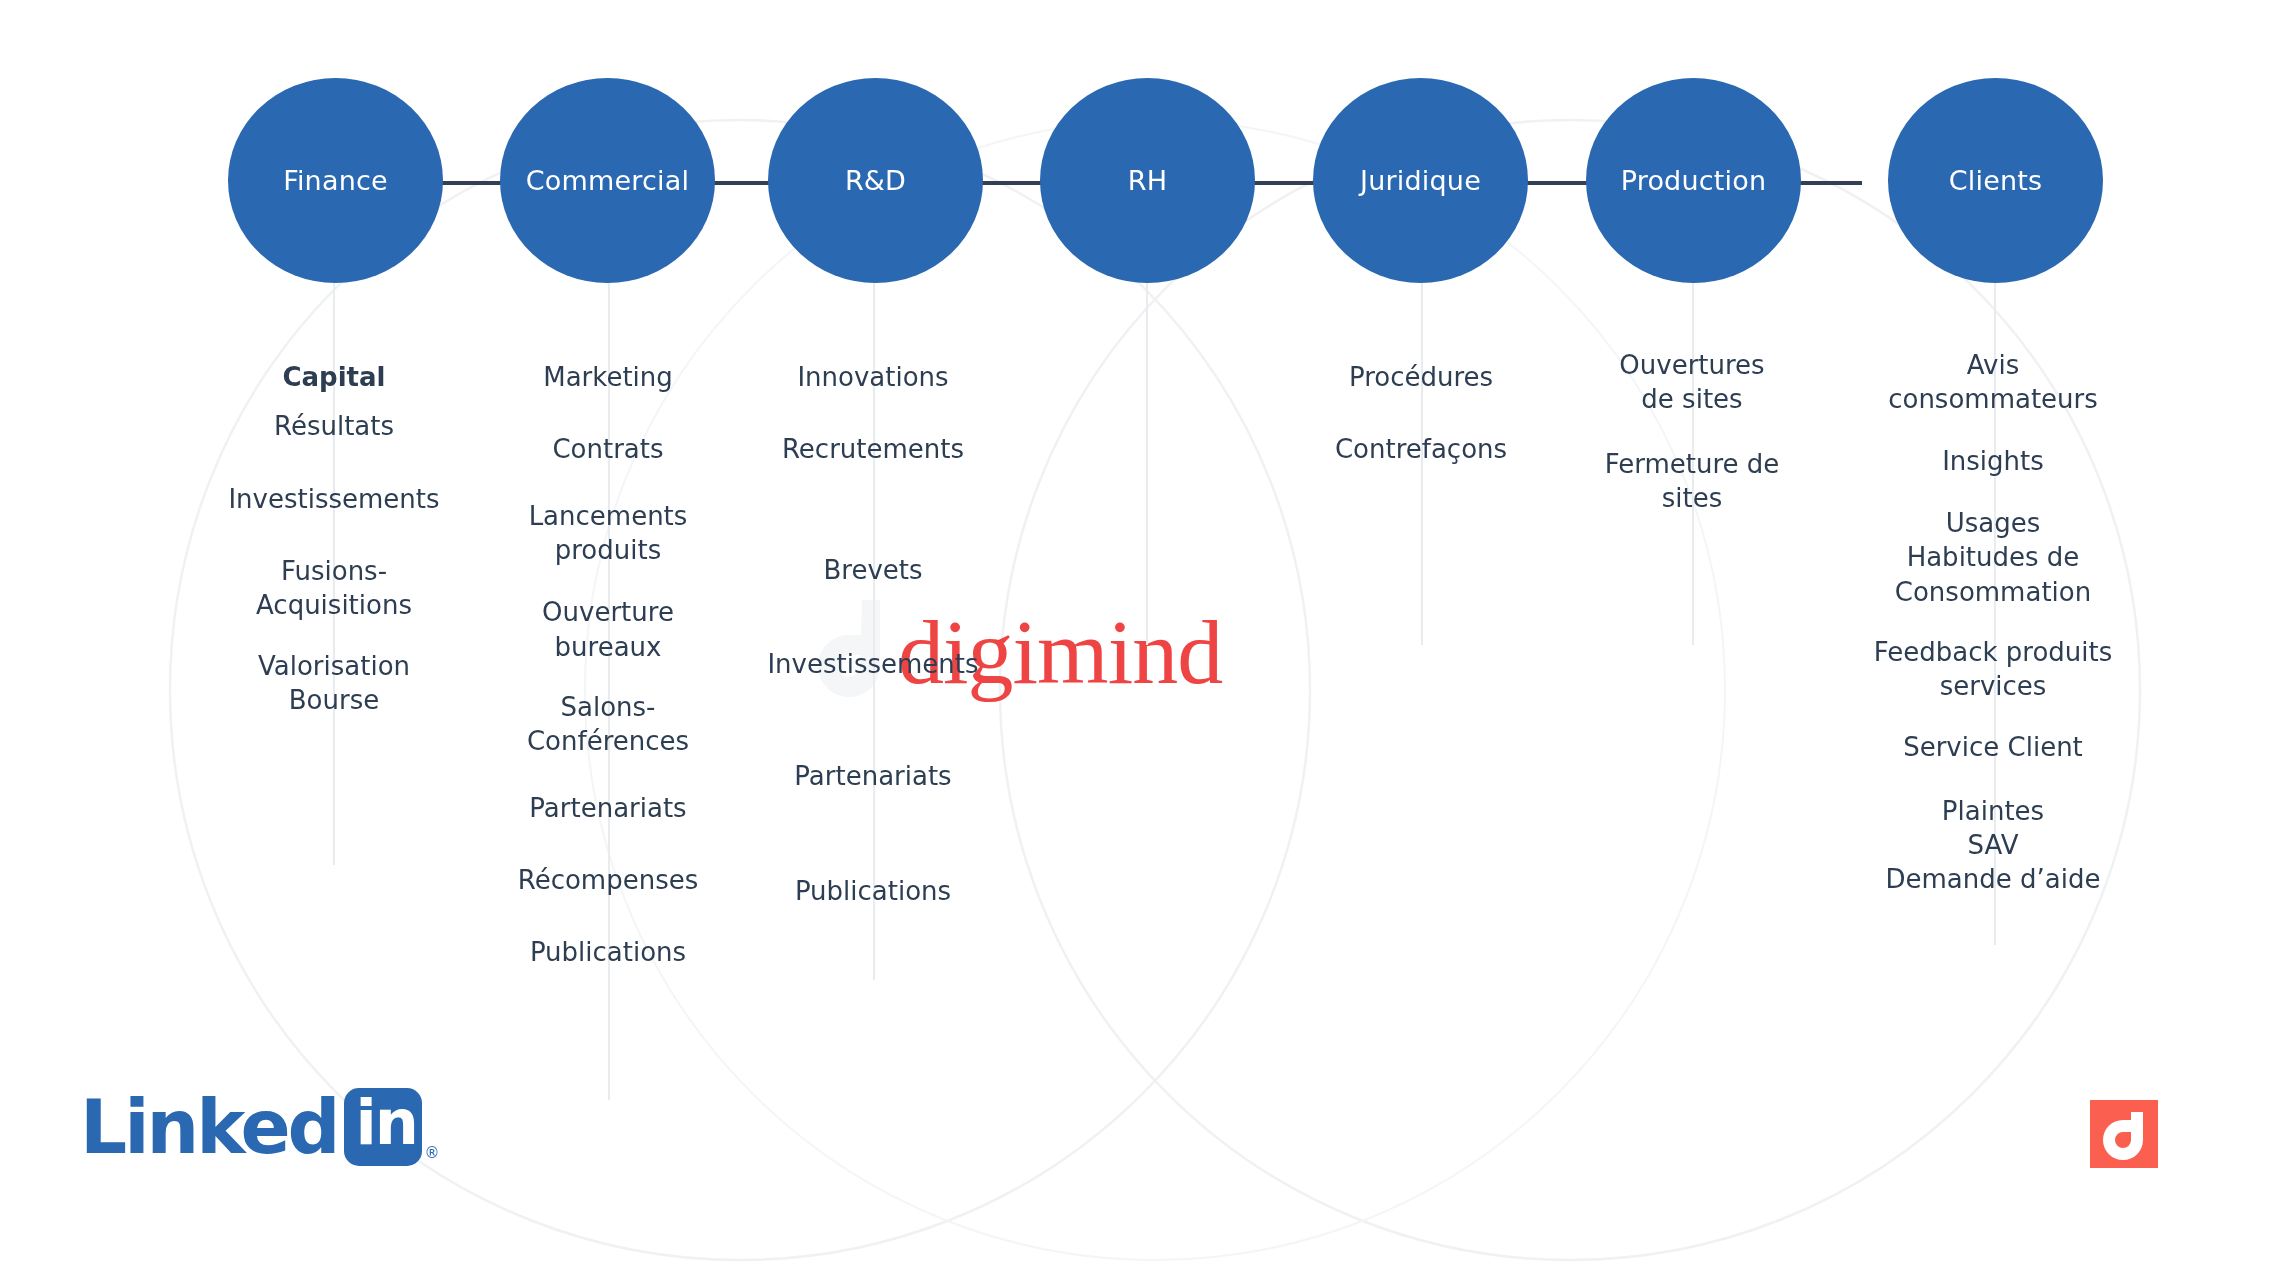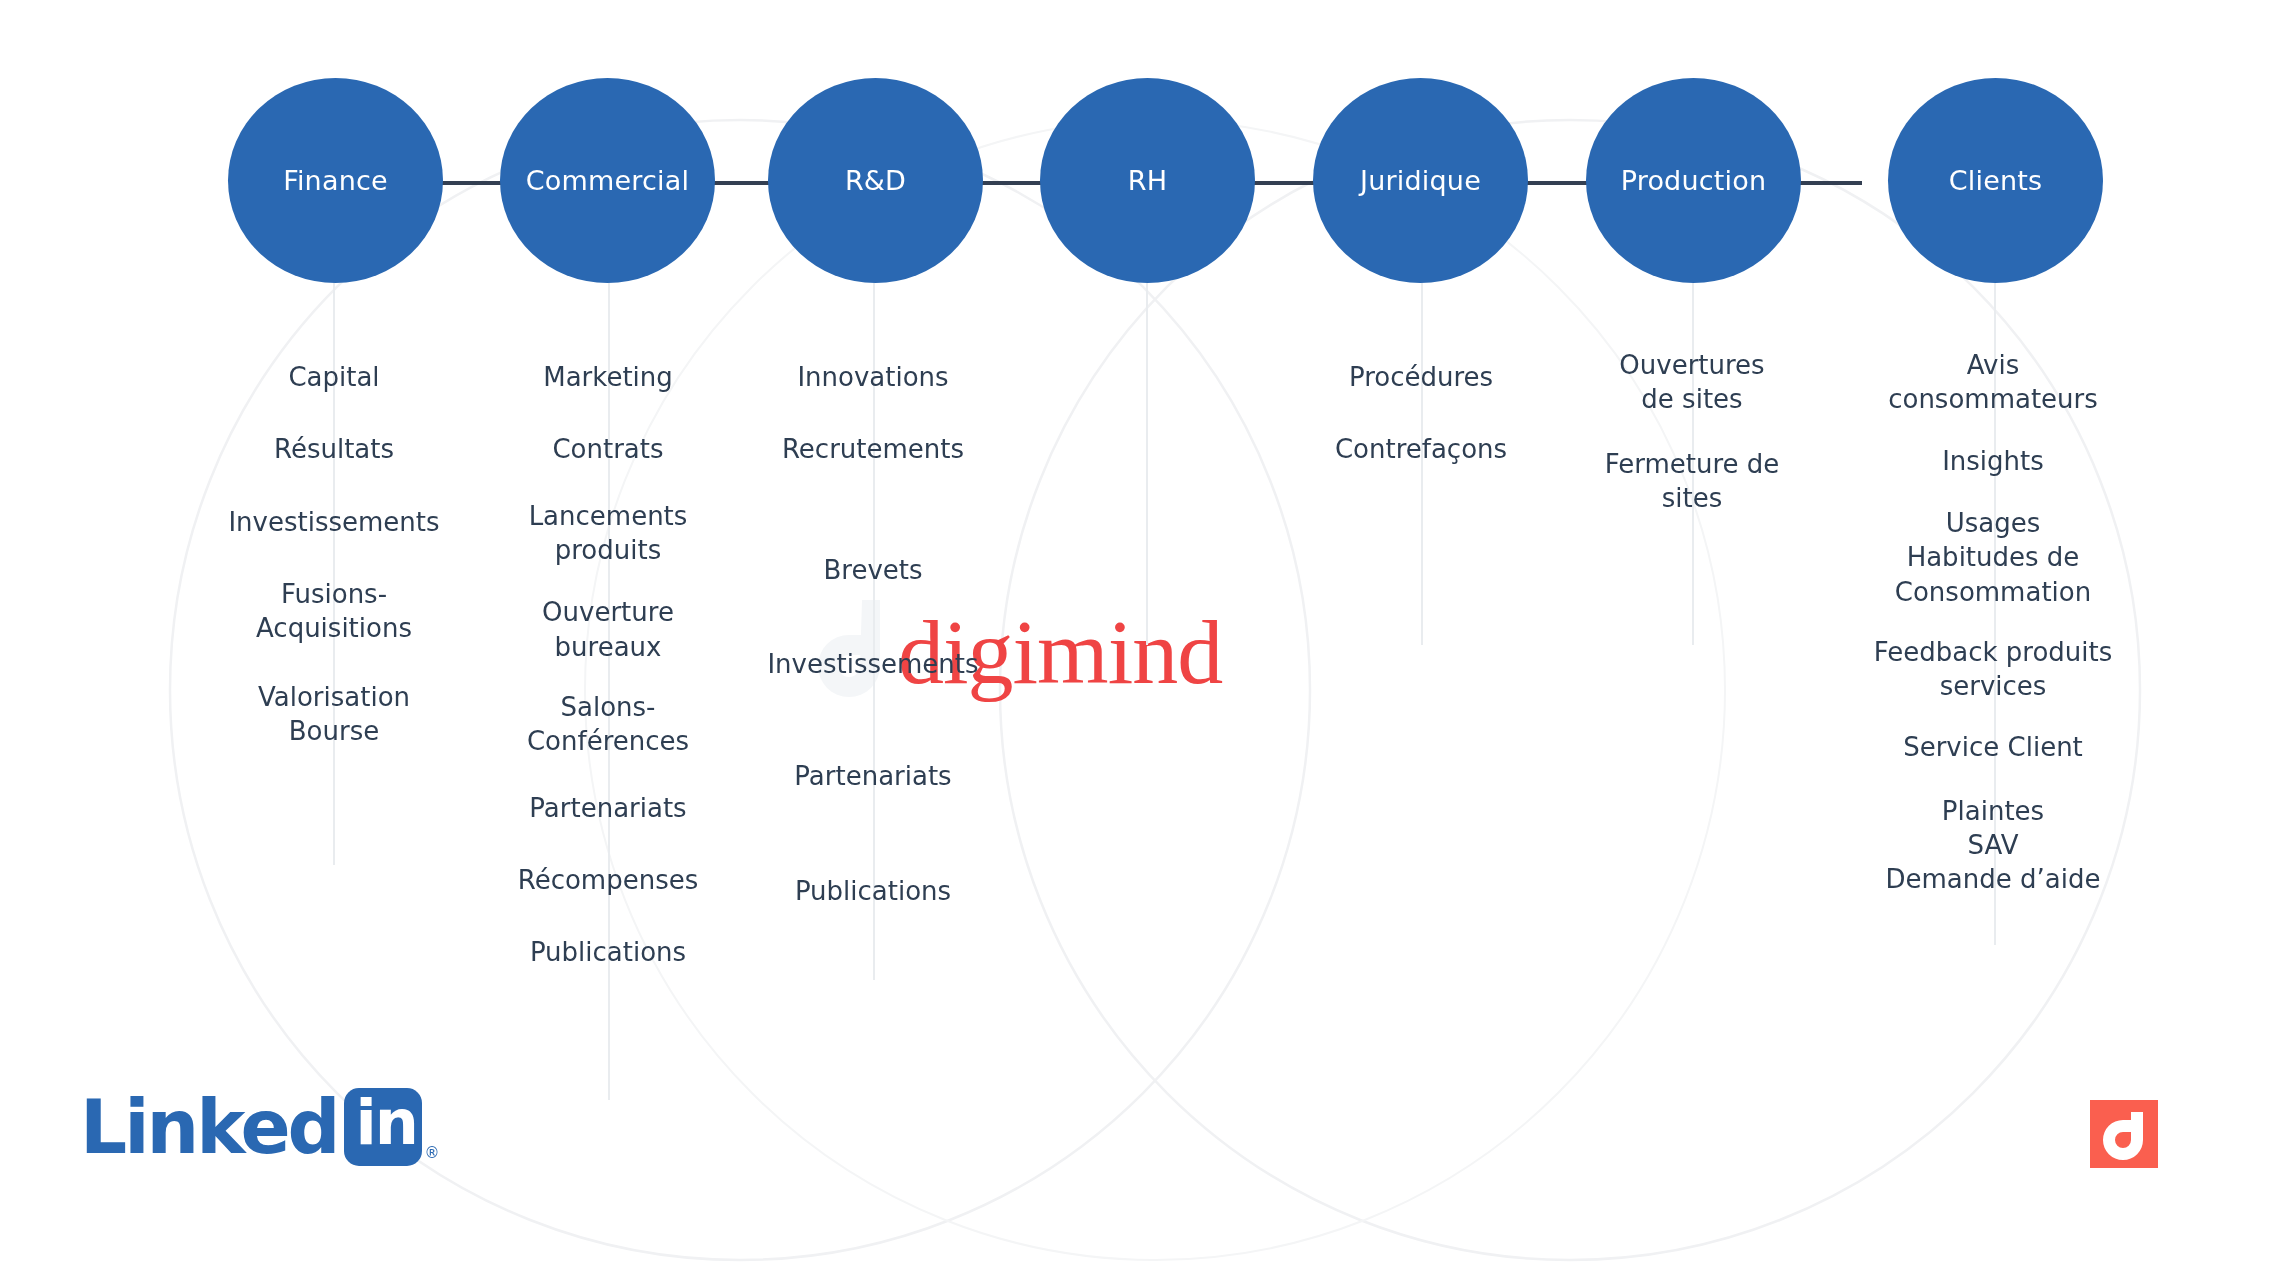--- a/index.html
+++ b/index.html
@@ -179,24 +179,24 @@
     <span class="node-label">Juridique</span>
   </div>
   <div class="node" style="left:1586px; top:78px; width:215px; height:205px;">
     <span class="node-label">Production</span>
   </div>
   <div class="node" style="left:1888px; top:78px; width:215px; height:205px;">
     <span class="node-label">Clients</span>
   </div>
 
   <div class="column" style="left:184px; top:360px; width:300px;">
-    <div class="col-item" style="margin-bottom:38px;">Capital</div>
+    <div class="col-item" style="margin-bottom:15px;font-weight:bold;">Capital</div>
     <div class="col-item" style="margin-bottom:38px;">Résultats</div>
     <div class="col-item" style="margin-bottom:38px;">Investissements</div>
-    <div class="col-item" style="margin-bottom:34px;">Fusions-
+    <div class="col-item" style="margin-bottom:26px;">Fusions-
 Acquisitions</div>
     <div class="col-item">Valorisation
 Bourse</div>
   </div>
 
   <div class="column" style="left:468px; top:360px; width:280px;">
     <div class="col-item" style="margin-bottom:38px;">Marketing</div>
     <div class="col-item" style="margin-bottom:32px;">Contrats</div>
     <div class="col-item" style="margin-bottom:28px;">Lancements
 produits</div>

